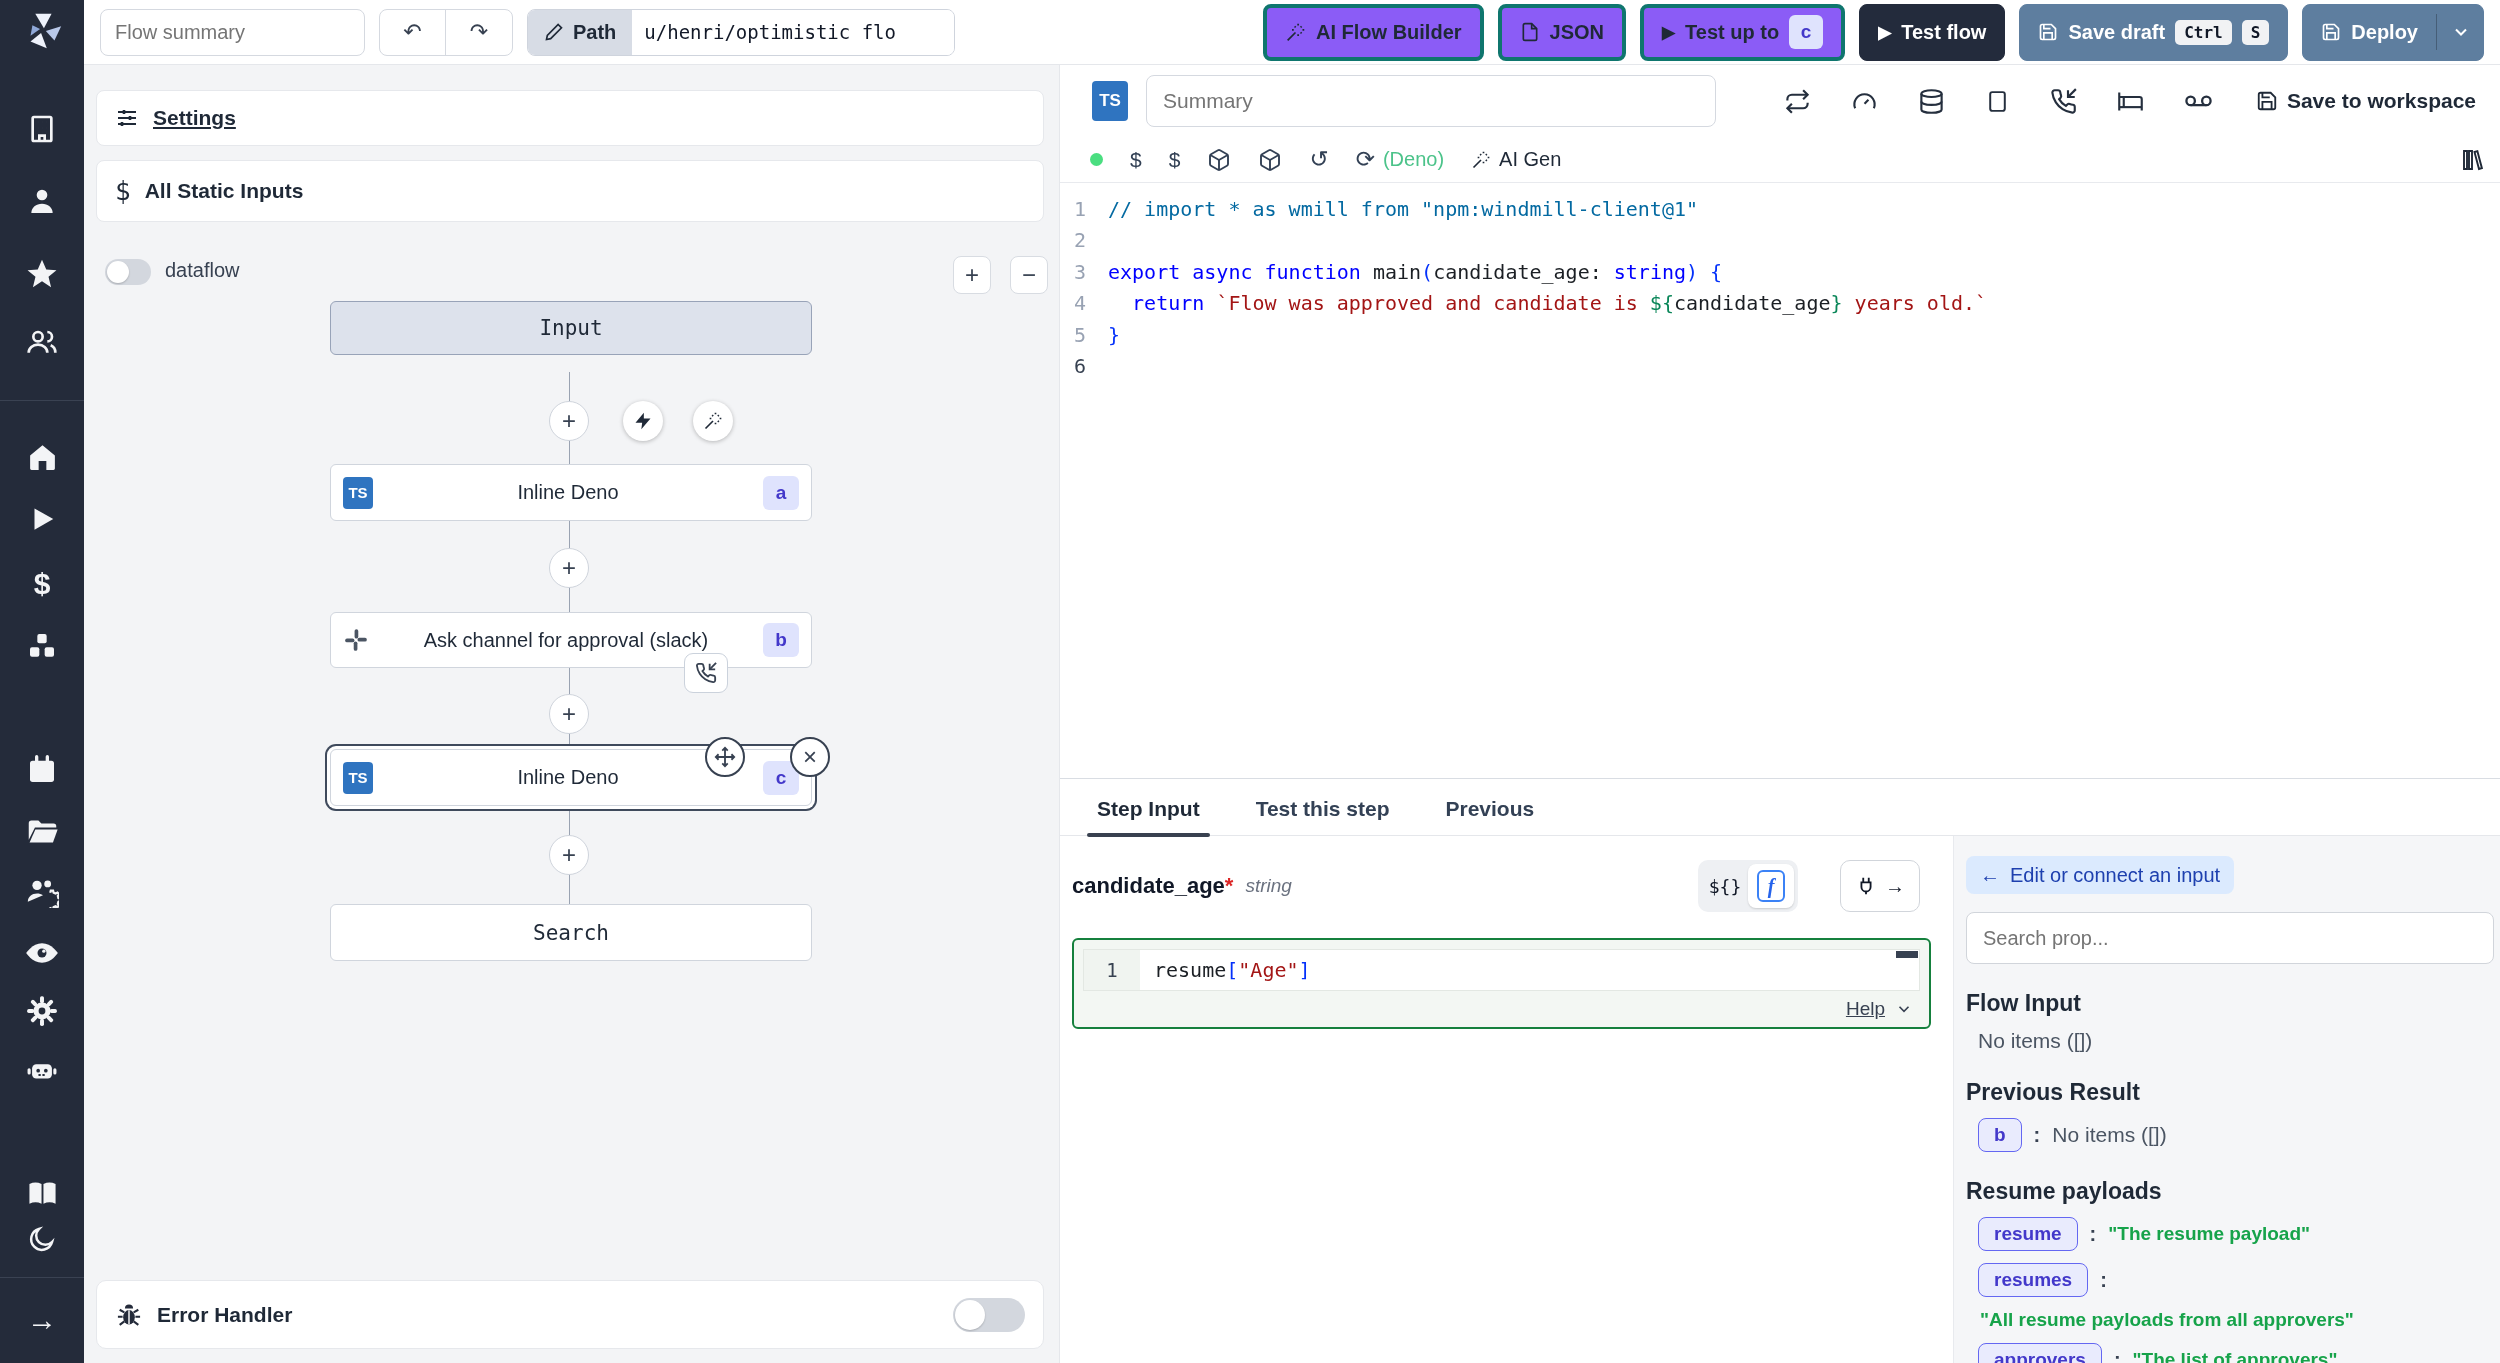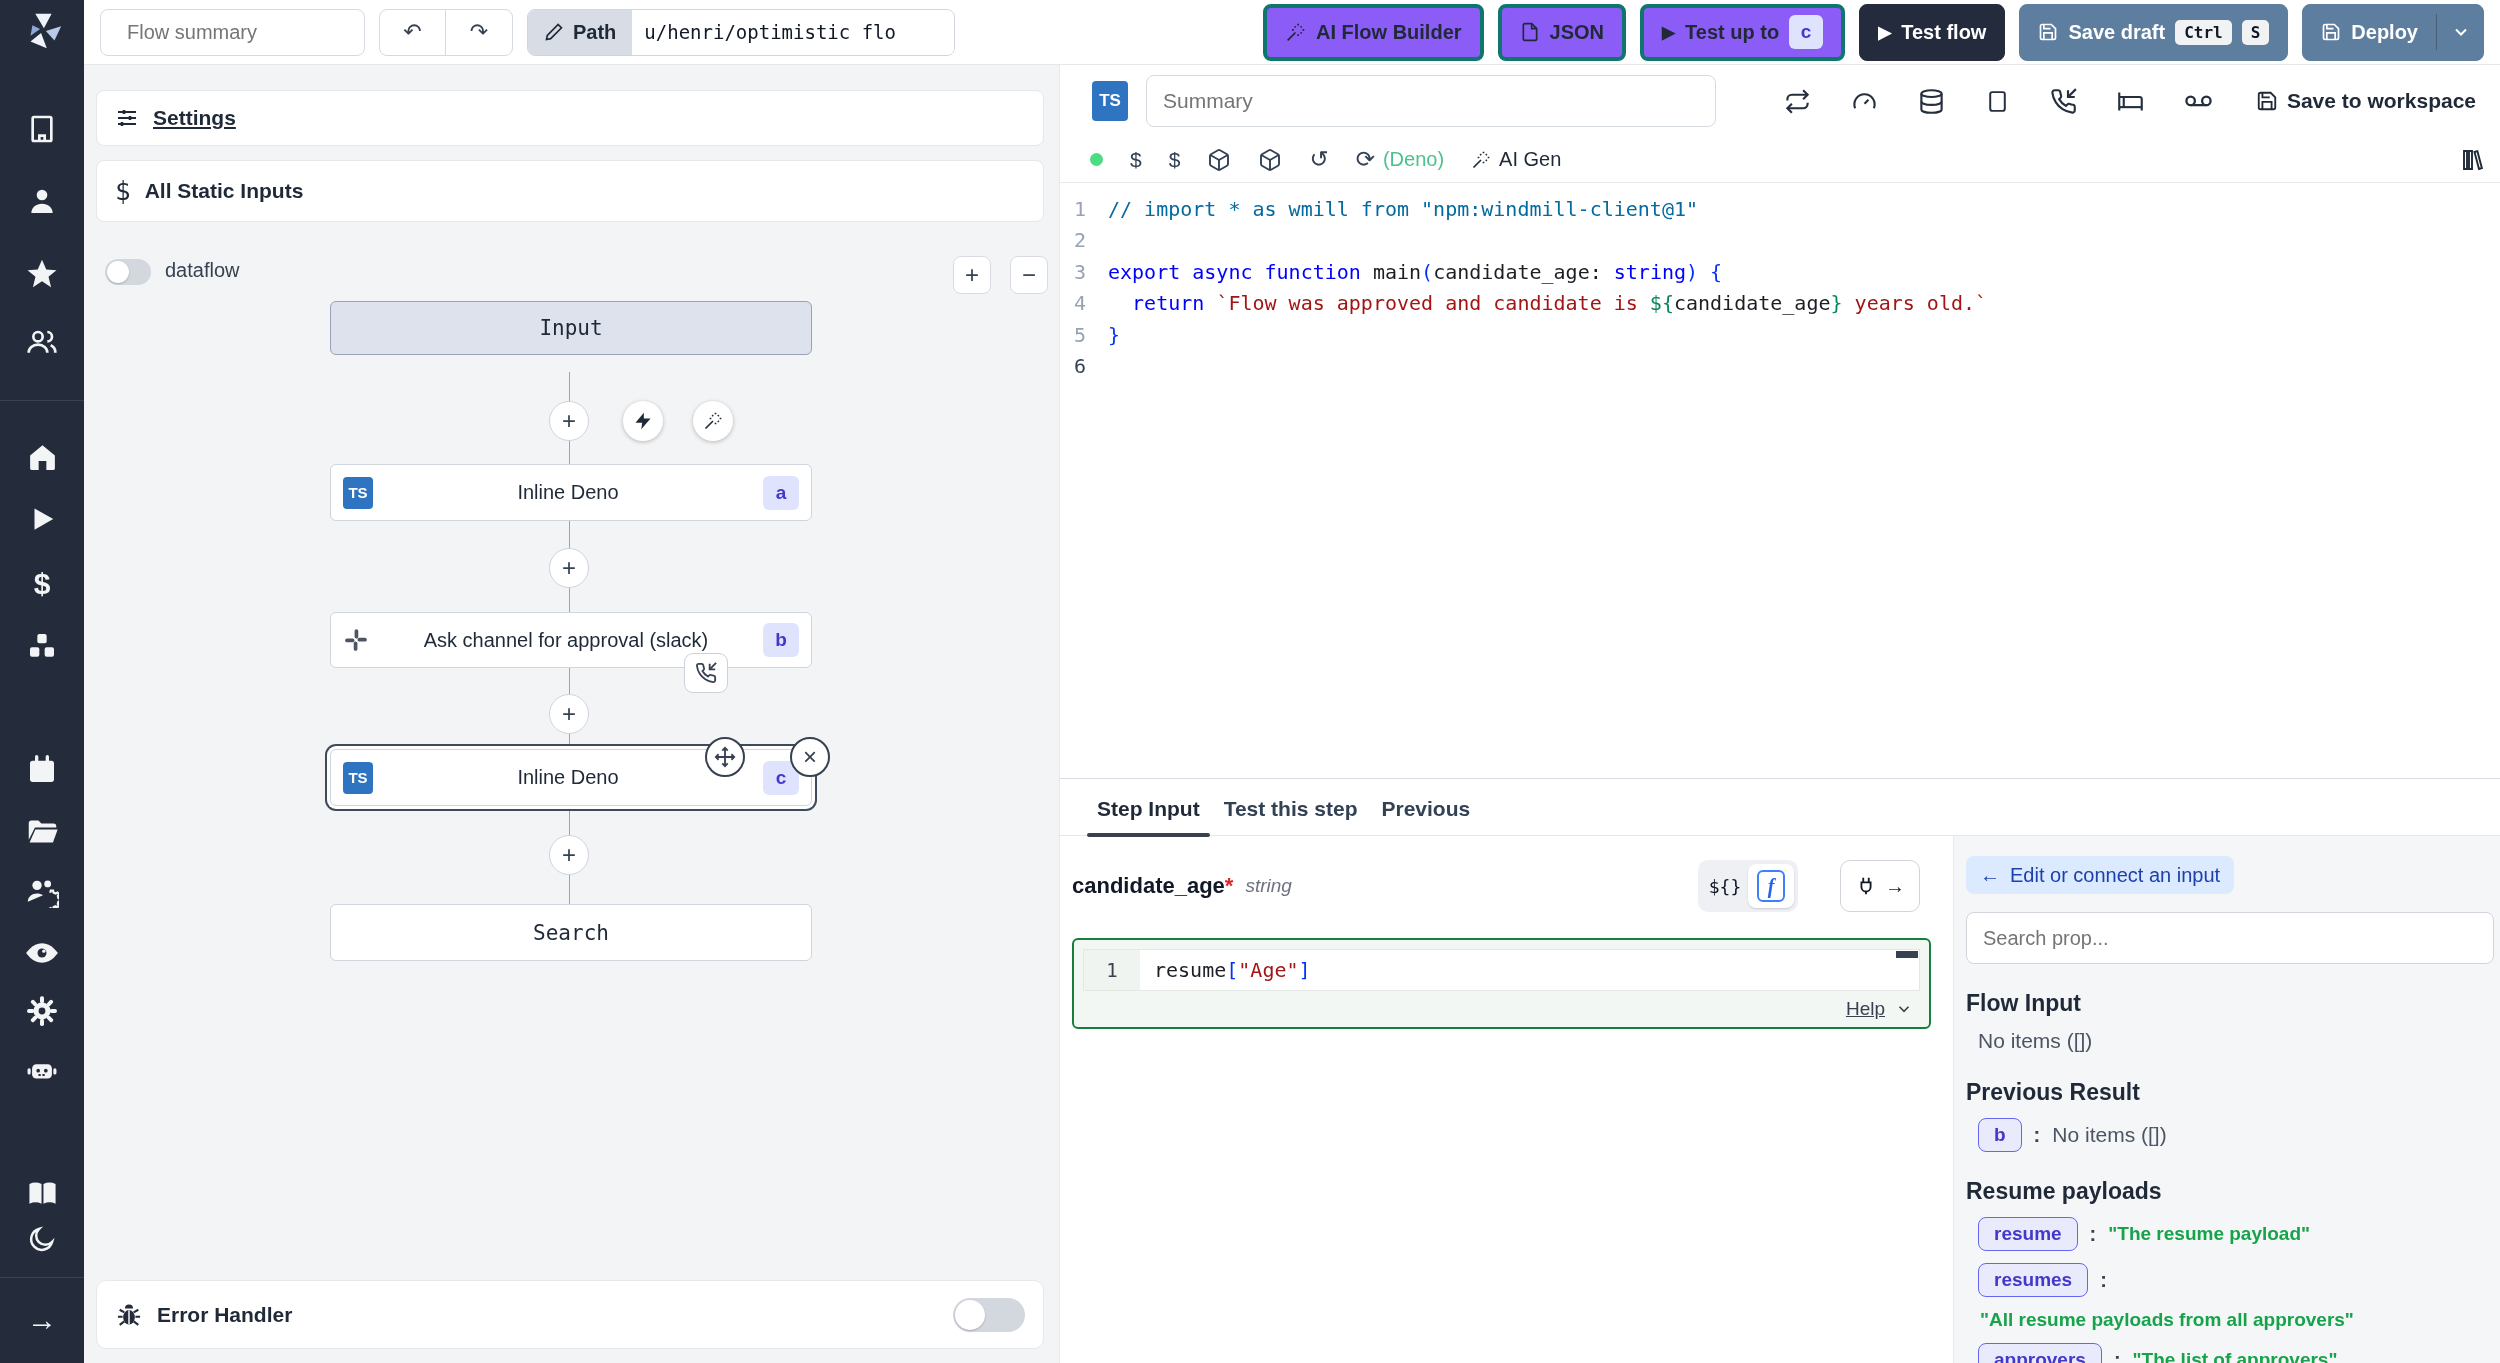--- a/index.html
+++ b/index.html
@@ -11,21 +11,21 @@
   
   .rail { position:relative; width:84px; height:1363px; background:#242b3a; flex:none; }
   .rail .ric { position:absolute; left:0; right:0; display:flex; justify-content:center; align-items:center; color:#f3f4f6; }
   .rail .rdiv { position:absolute; left:0; right:0; height:1px; background:#3a4252; }
   .rail svg { display:block; }
 
   
   .main { flex:1; display:flex; flex-direction:column; min-width:0; }
   .topbar { height:65px; flex:none; background:#fff; border-bottom:1px solid #e5e7eb;
     display:flex; align-items:center; padding:0 16px; gap:14px; }
-  .tb-input { height:47px; width:265px; border:1px solid #d5d9e0; border-radius:8px; padding:0 26px;
+  .tb-input { height:47px; width:265px; border:1px solid #d5d9e0; border-radius:8px; padding:0 14px;
     font-size:20px; color:#374151; font-family:"Liberation Sans",sans-serif; outline:none; }
   .undoredo { display:flex; height:47px; border:1px solid #d5d9e0; border-radius:8px; overflow:hidden; background:#fff; }
   .undoredo .half { width:66px; display:flex; align-items:center; justify-content:center; font-size:22px; color:#374151; cursor:pointer; }
   .undoredo .half:first-child { border-right:1px solid #d5d9e0; }
   .pathgrp { display:flex; height:47px; border:1px solid #cfd4dd; border-radius:8px; overflow:hidden; }
   .pathgrp .pseg { background:#d7dce5; display:flex; align-items:center; gap:9px; padding:0 16px; font-weight:700; font-size:20px; color:#1f2937; }
   .pathgrp input { border:none; outline:none; width:322px; padding:0 12px; font-size:19px; color:#111827;
     font-family:"DejaVu Sans Mono",monospace; }
   .tb-spacer { flex:1; }
   .btn { height:57px; display:inline-flex; align-items:center; gap:10px; border-radius:8px; padding:0 18px;
@@ -78,21 +78,21 @@
   .code { flex:1; overflow:hidden; padding-top:10px; }
   .cl { display:flex; height:31.5px; align-items:center; font-family:"DejaVu Sans Mono",monospace; font-size:20px; white-space:pre; }
   .ln { width:48px; text-align:right; padding-right:22px; color:#98a2b3; flex:none; }
   .ln.cur { color:#374151; }
   .lc { flex:1; }
   .tk-c { color:#0369a1;margin-top:40px; } .tk-k { color:#0000ff; } .tk-s { color:#a31515; }
   .tk-b { color:#0431fa; } .tk-t2 { color:#098658; } .tk-p { color:#1b1f24; }
 
   
   .step-panel { flex:1; display:flex; flex-direction:column; border-top:1px solid #d9dde3; min-height:0; }
-  .tabs { height:57px; flex:none; display:flex; align-items:flex-end; gap:24px; padding:0 0 0 37px; border-bottom:1px solid #e5e7eb; background:#fff; }
+  .tabs { height:57px; flex:none; display:flex; align-items:flex-end; gap:56px; padding:0 0 0 37px; border-bottom:1px solid #e5e7eb; background:#fff; }
   .tab { font-size:21px; font-weight:700; color:#334155; padding-bottom:14px; position:relative; cursor:pointer; }
   .tab.active { color:#1f2937; }
   .tab.active:after { content:""; position:absolute; left:-10px; right:-10px; bottom:-2px; height:4px; background:#394150; border-radius:2px; }
   .step-body { flex:1; display:flex; min-height:0; background:#fff; }
   .step-left { flex:1; padding:24px 0 0 12px; min-width:0; }
   .cand-row { display:flex; align-items:center; }
   .cand-name { font-size:22px; font-weight:700; color:#111827; }
   .req { color:#dc2626; font-weight:700; font-size:22px; }
   .cand-type { font-style:italic; font-size:19px; color:#6b7280; margin-left:12px; }
   .cand-ctls { margin-left:auto; display:flex; align-items:center; gap:42px; margin-right:33px; }

